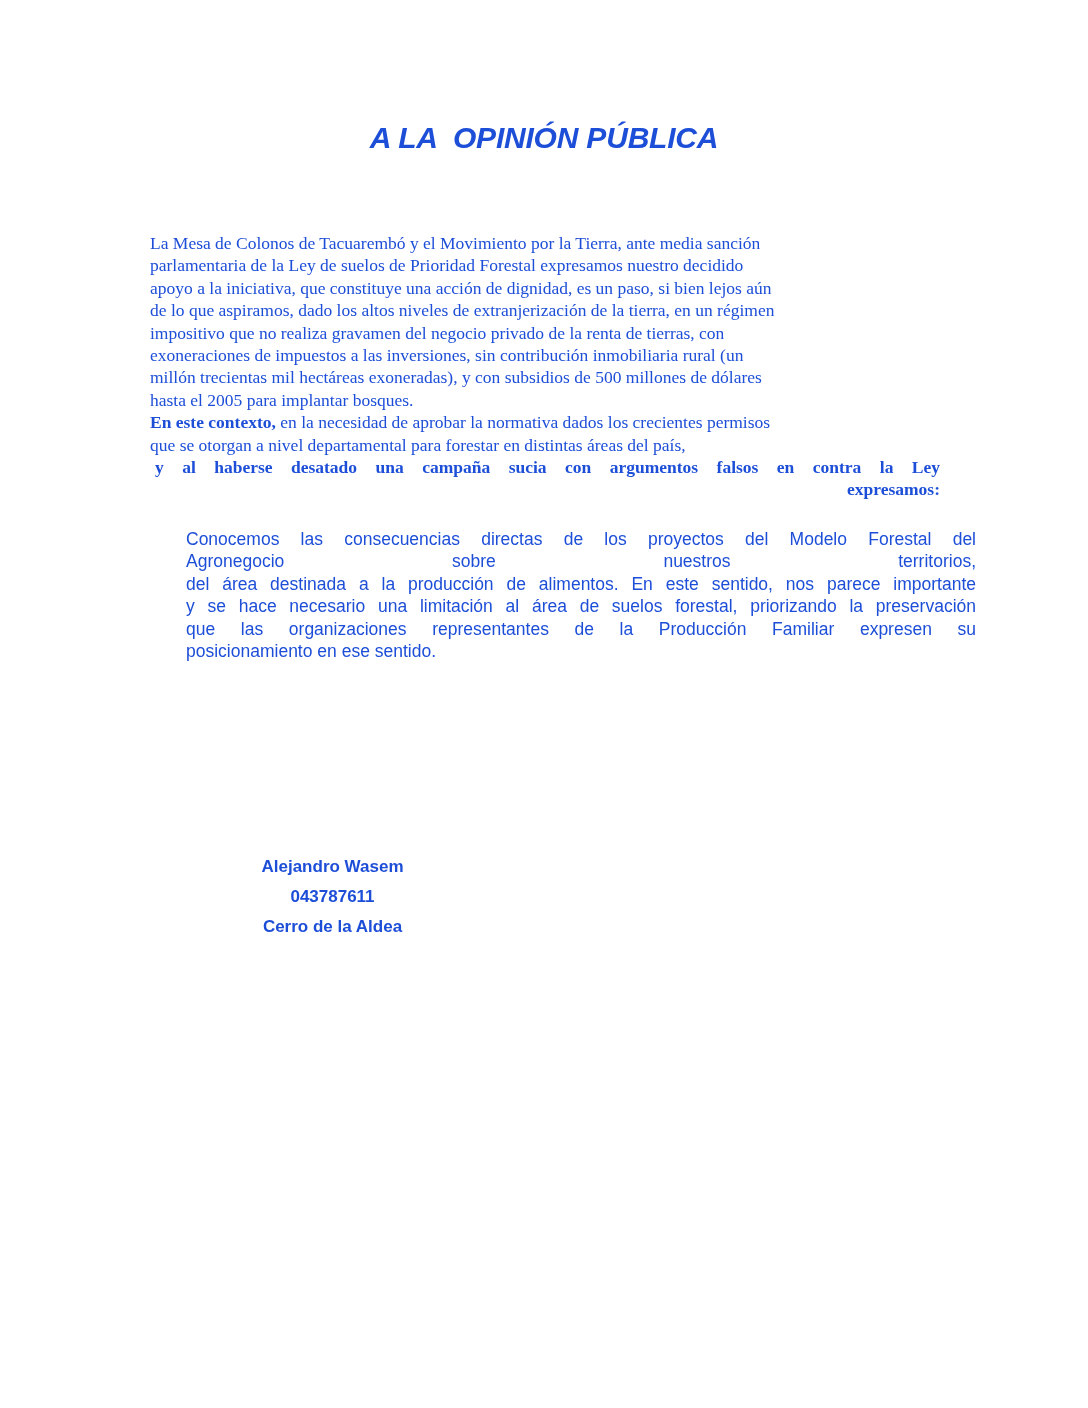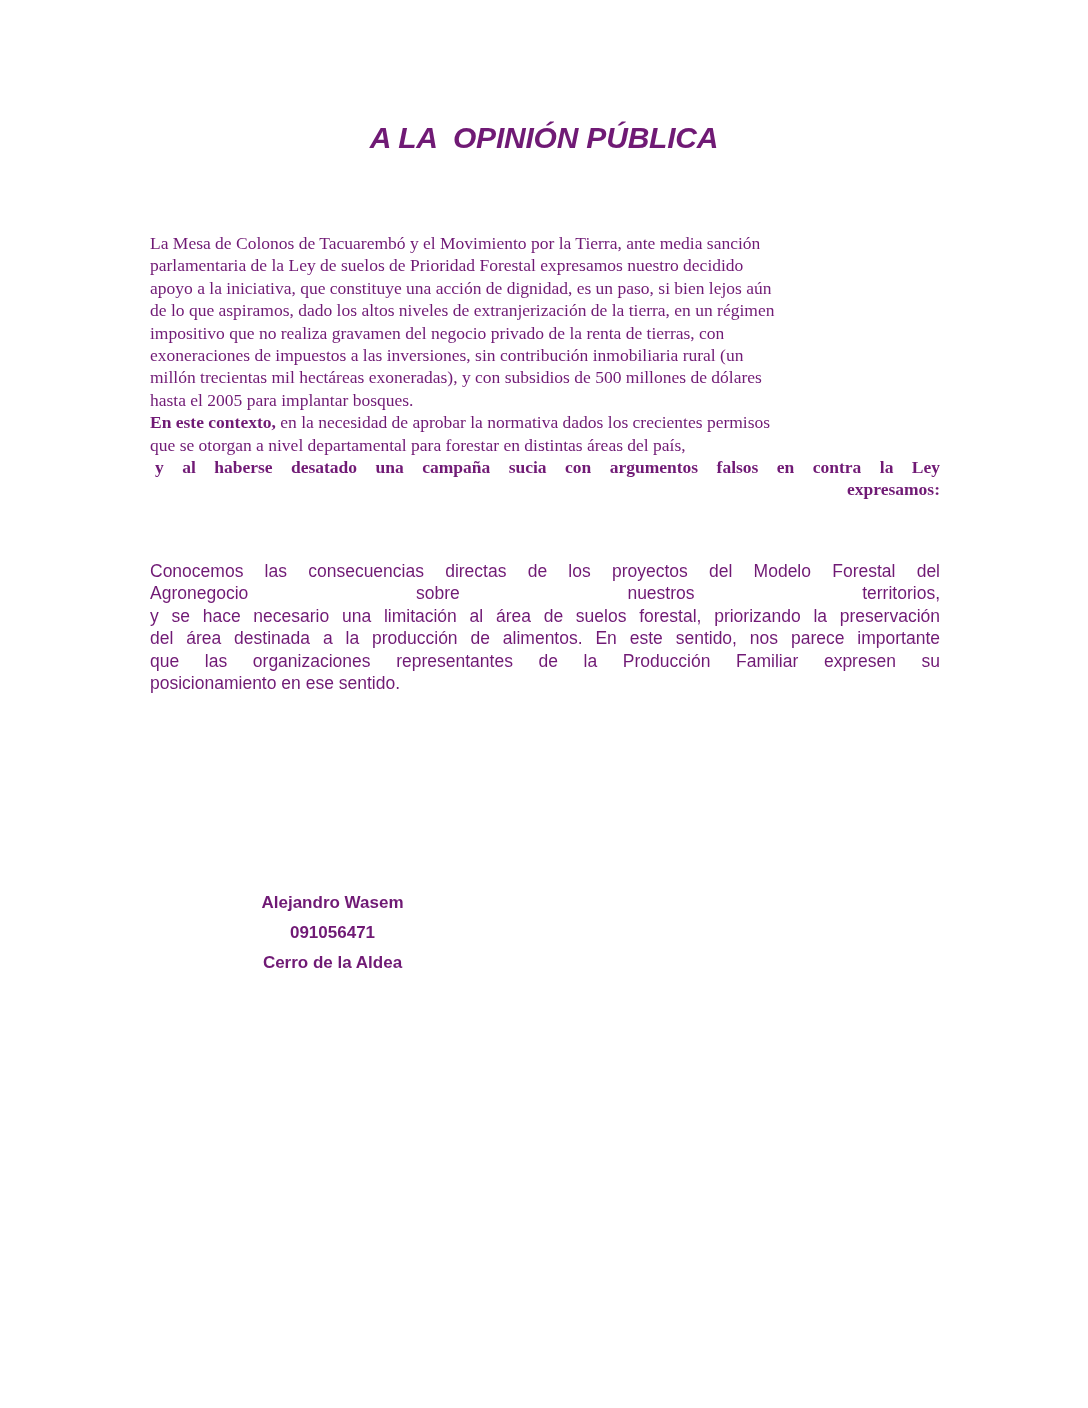--- a/index.html
+++ b/index.html
@@ -3,21 +3,21 @@
 <meta charset="utf-8">
 <style>
   html, body { margin: 0; padding: 0; background: #ffffff; }
   .page {
     position: relative;
     width: 1088px;
     height: 1408px;
     background: #ffffff;
     overflow: hidden;
     font-family: "Liberation Sans", "DejaVu Sans", sans-serif;
-    color: #701a75;
+    color: #1d4ed8;
   }
   .doc-title {
     position: absolute;
     top: 121px;
     left: 0;
     width: 100%;
     text-align: center;
     font-size: 30px;
     font-weight: bold;
     font-style: italic;
@@ -25,33 +25,33 @@
     white-space: pre;
   }
   .block {
     position: absolute;
     left: 150px;
     width: 790px;
     font-size: 17.5px;
     line-height: 22.4px;
   }
   #body-block { top: 232px; font-family: Liberation Serif, serif; }
-  #para4-block { top: 560px; }
+  #para4-block { top: 528px; margin-left: 36px; }
   .line { white-space: nowrap; }
   .line.jl {
     white-space: normal;
     text-align: justify;
     text-align-last: justify;
   }
   .b { font-weight: bold; text-align: right; }
   .indent { padding-left: 5px; box-sizing: border-box; }
   #date-block { top: 737px; }
   #date-block .dateline { padding-left: 440px; white-space: nowrap; }
   #signatures-block {
-    top: 888px;
+    top: 852px;
     display: flex;
     justify-content: space-between;
     padding: 0 10px;
     box-sizing: border-box;
   }
   .sig-col {
     width: 345px;
     text-align: center;
     font-weight: bold;
     font-size: 17px;
@@ -78,28 +78,28 @@
     <div class="line"><span class="b">En este contexto,</span><span> en la necesidad de aprobar la normativa dados los crecientes permisos</span></div>
     <div class="line">que se otorgan a nivel departamental para forestar en distintas áreas del país,</div>
 
     <div class="line jl b indent">y al haberse desatado una campaña sucia con argumentos falsos en contra la Ley</div>
     <div class="line b">expresamos:</div>
   </div>
 
   <div class="block" id="para4-block">
     <div class="line jl">Conocemos las consecuencias directas de los proyectos del Modelo Forestal del</div>
     <div class="line jl">Agronegocio sobre nuestros territorios,</div>
+    <div class="line jl">del área destinada a la producción de alimentos. En este sentido, nos parece importante</div>
     <div class="line jl">y se hace necesario una limitación al área de suelos forestal, priorizando la preservación</div>
-    <div class="line jl">del área destinada a la producción de alimentos. En este sentido, nos parece importante</div>
     <div class="line jl">que las organizaciones representantes de la Producción Familiar expresen su</div>
     <div class="line">posicionamiento en ese sentido.</div>
   </div>
 
 
   <div class="block" id="signatures-block">
     <div class="sig-col">
       <div>Alejandro Wasem</div>
-      <div>091056471</div>
+      <div>043787611</div>
       <div>Cerro de la Aldea</div>
     </div>
   </div>
 
 </div>
 
 </body></html>

